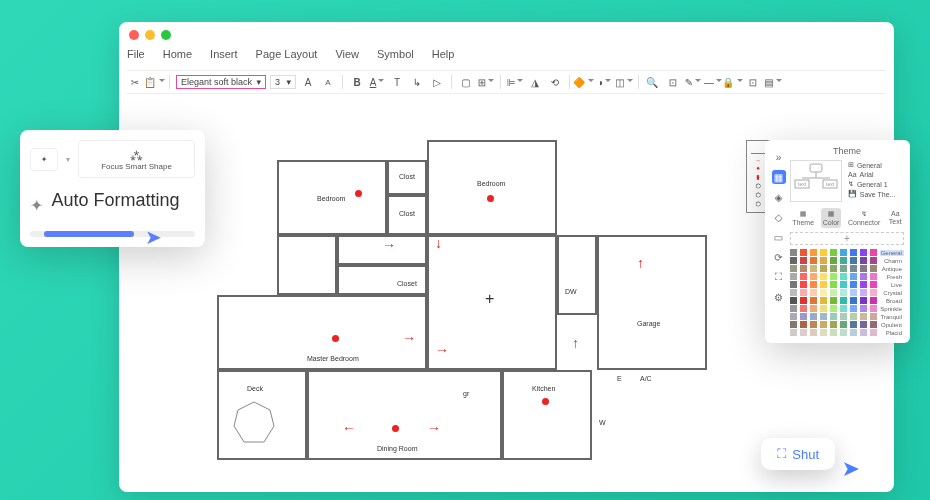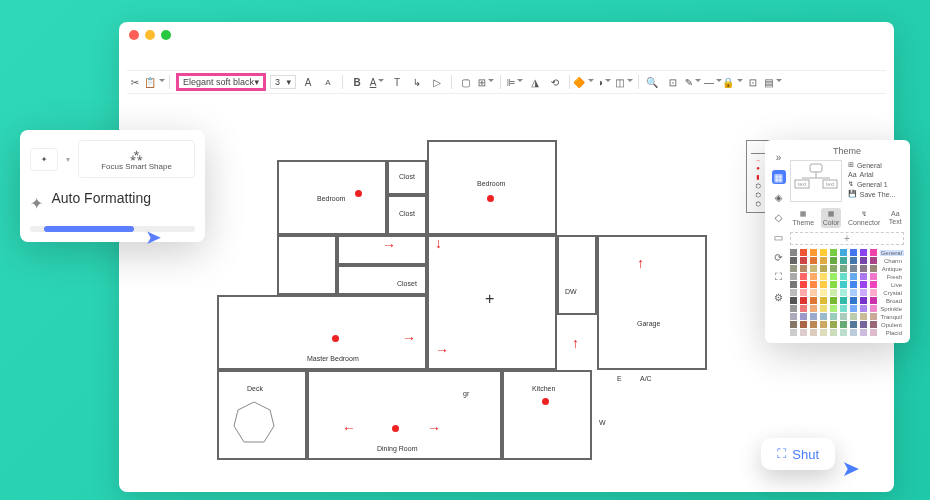--- a/index.html
+++ b/index.html
@@ -5,42 +5,42 @@
 *{margin:0;padding:0;box-sizing:border-box;font-family:-apple-system,Helvetica,Arial,sans-serif}
 body{width:930px;height:500px;background:linear-gradient(135deg,#2fd9b8,#1fc8a8);position:relative;overflow:hidden}
 .window{position:absolute;left:119px;top:22px;width:775px;height:470px;background:#fff;border-radius:8px;box-shadow:0 8px 30px rgba(0,0,0,.15)}
 .dots{position:absolute;left:10px;top:8px;display:flex;gap:6px}
 .dot{width:10px;height:10px;border-radius:50%}
 .menubar{position:absolute;left:8px;top:26px;display:flex;gap:18px;font-size:11px;color:#555}
 .menubar span{cursor:pointer}
 .toolbar{position:absolute;left:8px;top:48px;right:8px;height:24px;display:flex;align-items:center;gap:4px;font-size:10px;color:#444;border-top:1px solid #eee;border-bottom:1px solid #eee;padding:2px 0}
 .tb-icon{width:16px;height:16px;display:flex;align-items:center;justify-content:center;color:#555;cursor:pointer}
 .tb-sep{width:1px;height:14px;background:#e0e0e0;margin:0 2px}
-.fontbox{border:3px solid #ec4899;padding:1px 4px;font-size:9px;width:90px;display:flex;justify-content:space-between;align-items:center}
+.fontbox{border:1px solid #ec4899;padding:1px 4px;font-size:9px;width:90px;display:flex;justify-content:space-between;align-items:center}
 .sizebox{border:1px solid #ddd;padding:1px 4px;font-size:9px;width:26px;display:flex;justify-content:space-between;align-items:center}
 .canvas{position:absolute;left:8px;top:78px;right:8px;bottom:8px;background:#fff}
 
 
 .plan{position:absolute;left:150px;top:40px;width:430px;height:320px}
 .room{position:absolute;border:2px solid #666}
 .lbl{position:absolute;font-size:7px;color:#333}
 .fd{position:absolute;width:7px;height:7px;background:#e22;border-radius:50%}
 .arr{position:absolute;color:#e22;font-size:14px;font-weight:bold}
 
 
 .legend{position:absolute;right:30px;top:40px;width:110px;border:1px solid #888;padding:4px;font-size:6px;background:#fff}
 .legend-title{text-align:center;font-weight:bold;border-bottom:1px solid #888;padding-bottom:2px;margin-bottom:2px;font-size:6px}
 .legend-row{display:flex;align-items:center;gap:6px;padding:1px 0}
 .legend-ico{width:14px;display:flex;justify-content:center}
 
 
 .popup{position:absolute;left:20px;top:130px;width:185px;background:#fff;border-radius:8px;box-shadow:0 10px 40px rgba(0,0,0,.2);padding:10px}
 .popup-top{display:flex;gap:8px;margin-bottom:12px;align-items:center}
 .popup-btn{border:1px solid #eee;padding:6px;display:flex;flex-direction:column;align-items:center;justify-content:center;font-size:8px;color:#555;border-radius:4px;cursor:pointer}
-.af{font-size:14px;color:#333;margin-bottom:10px}
+.af{font-size:18px;color:#333;margin-bottom:10px}
 .slider{height:6px;background:#eee;border-radius:3px;position:relative}
 .slider-fill{position:absolute;left:14px;width:90px;height:6px;background:#5B7FFF;border-radius:3px}
 .cursor1{position:absolute;left:145px;top:225px;color:#5B7FFF;font-size:20px}
 
 
 .theme{position:absolute;right:20px;top:140px;width:145px;background:#fff;border-radius:6px;box-shadow:0 10px 40px rgba(0,0,0,.2);padding:6px;display:flex}
 .theme-left{width:16px;display:flex;flex-direction:column;gap:6px;align-items:center;padding-top:4px}
 .theme-left-ico{width:14px;height:14px;display:flex;align-items:center;justify-content:center;color:#666;cursor:pointer;font-size:10px}
 .theme-left-ico.sel{background:#4a7eff;color:#fff;border-radius:3px}
 .theme-main{flex:1;padding-left:4px}
@@ -65,20 +65,29 @@
 </style>
 </head>
 <body>
 
 <div class="window">
   <div class="dots">
     <div class="dot" style="background:#ff5f57"></div>
     <div class="dot" style="background:#febc2e"></div>
     <div class="dot" style="background:#28c840"></div>
   </div>
+  <div class="menubar">
+    <span>File</span>
+    <span>Home</span>
+    <span>Insert</span>
+    <span>Page Layout</span>
+    <span>View</span>
+    <span>Symbol</span>
+    <span>Help</span>
+  </div>
   <div class="toolbar">
     <div class="tb-icon">✂</div>
     <div class="tb-icon chev">📋</div>
     <div class="tb-sep"></div>
     <div class="fontbox">
         <span>Elegant soft black</span>
         <span>▾</span>
       </div>
     <div class="sizebox">
         <span>3</span>

